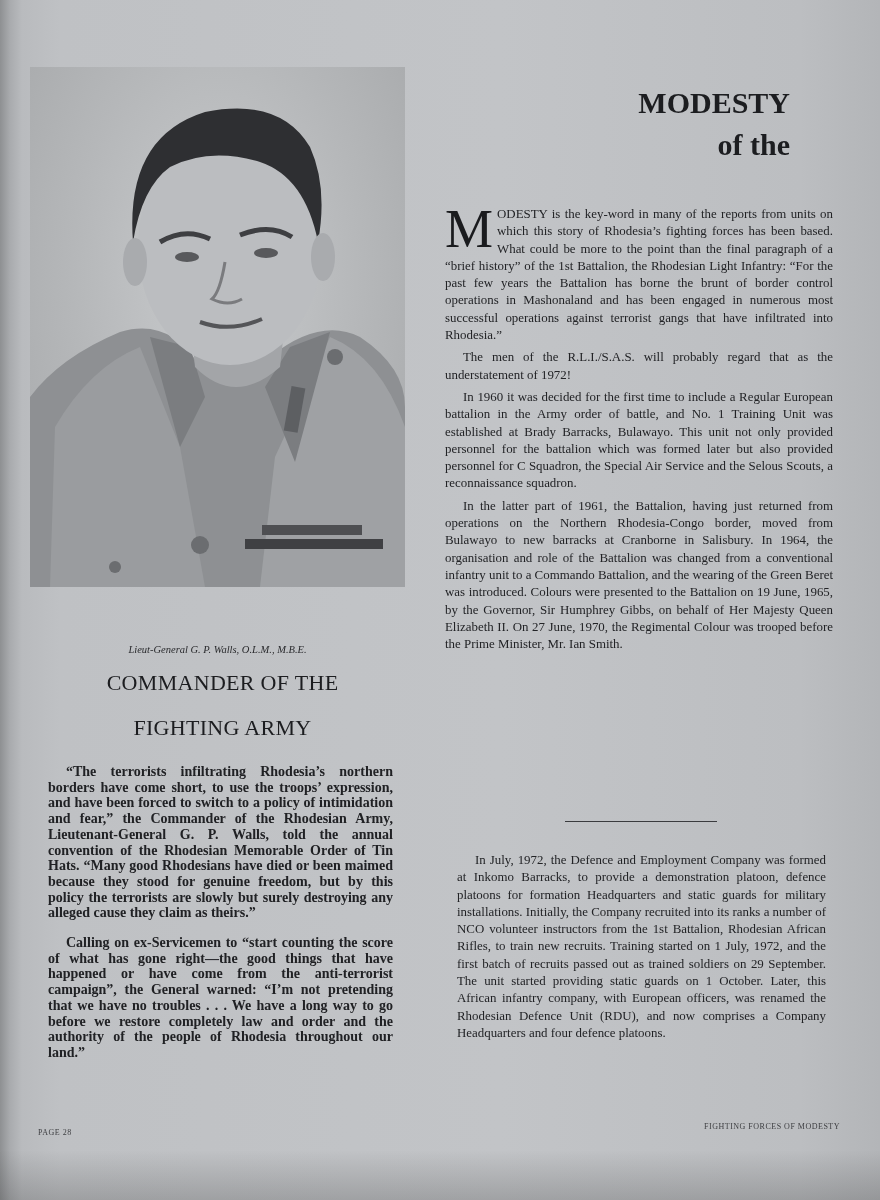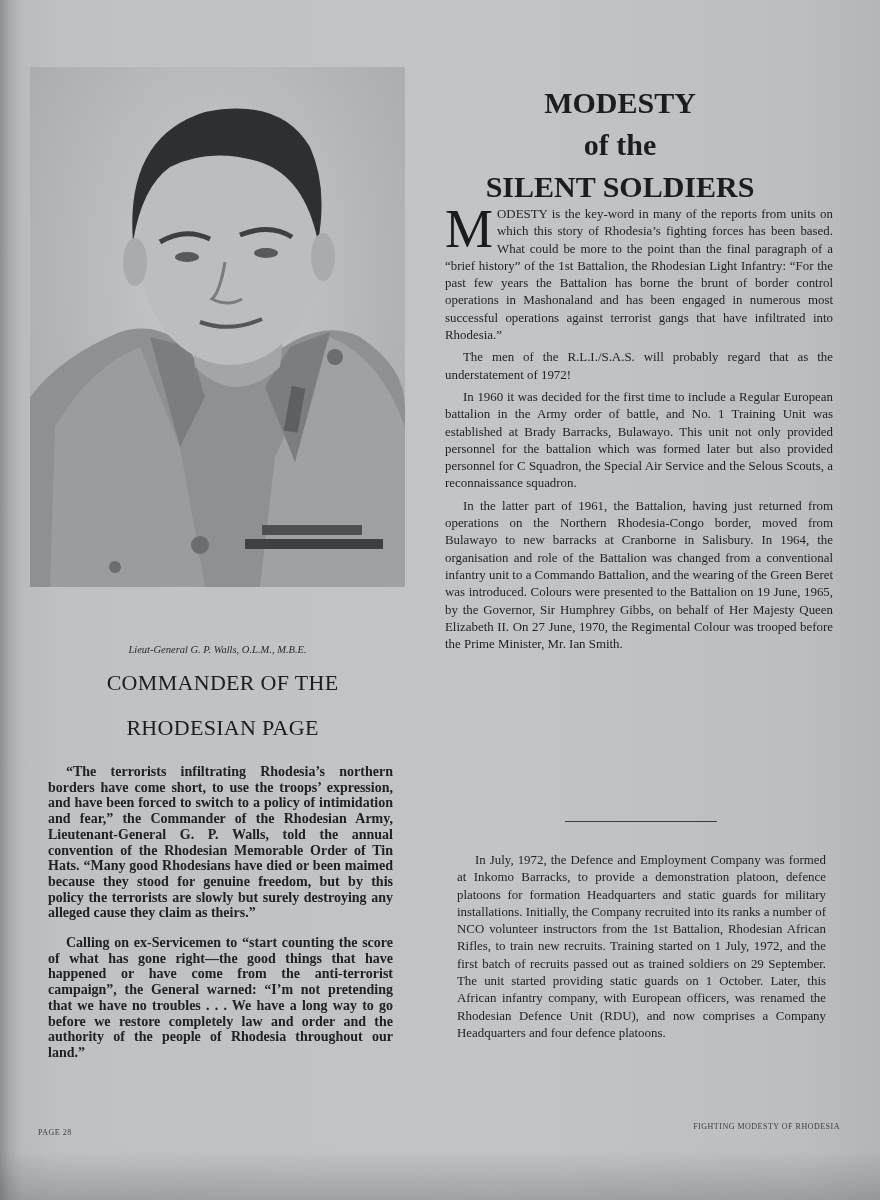--- a/index.html
+++ b/index.html
@@ -29,21 +29,21 @@
     font-size:22px; line-height:45px; letter-spacing:0.3px; color:#1c1d20;
     font-weight:normal;
   }
   .left-body {
     position:absolute; left:48px; top:764px; width:345px;
     font-weight:bold; font-size:14px; line-height:15.7px; text-align:justify;
     color:#202124;
   }
   .left-body p { margin:0 0 14px 0; text-indent:18px; }
   .right-title {
-    position:absolute; left:450px; top:62px; width:340px; text-align:center;
+    position:absolute; left:450px; top:62px; width:340px; text-align:right;
     font-size:30px; line-height:42px; color:#1c1d20;
   }
   .right-body {
     position:absolute; left:445px; top:206px; width:388px;
     font-size:12.9px; line-height:17.3px; text-align:justify; color:#222326;
   }
   .right-body p { margin:0 0 5px 0; text-indent:18px; }
   .right-body p.first { text-indent:0; }
   .dropcap {
     float:left; font-size:54px; line-height:42px; margin:2px 4px 0 0; color:#1a1b1e;
@@ -102,44 +102,43 @@
       <circle cx="170" cy="478" r="9" fill="#6b6d70"></circle>
       <circle cx="305" cy="290" r="8" fill="#6b6d70"></circle>
       <circle cx="85" cy="500" r="6" fill="#6b6d70"></circle>
     </svg>
   </div>
 
   <div class="caption">Lieut-General G. P. Walls, O.L.M., M.B.E.</div>
 
   <h2 class="left-title">
     <span>COMMANDER OF THE</span><br>
-    <span>RHODESIAN PAGE</span>
+    <span>FIGHTING ARMY</span>
   </h2>
 
   <div class="left-body">
     <p>“The terrorists infiltrating Rhodesia’s northern borders have come short, to use the troops’ expression, and have been forced to switch to a policy of intimidation and fear,” the Commander of the Rhodesian Army, Lieutenant-General G. P. Walls, told the annual convention of the Rhodesian Memorable Order of Tin Hats. “Many good Rhodesians have died or been maimed because they stood for genuine freedom, but by this policy the terrorists are slowly but surely destroying any alleged cause they claim as theirs.”</p>
     <p>Calling on ex-Servicemen to “start counting the score of what has gone right—the good things that have happened or have come from the anti-terrorist campaign”, the General warned: “I’m not pretending that we have no troubles . . . We have a long way to go before we restore completely law and order and the authority of the people of Rhodesia throughout our land.”</p>
   </div>
 
   <h1 class="right-title">
     <span>MODESTY</span><br>
     <span>of the</span><br>
-    <span>SILENT SOLDIERS</span>
   </h1>
 
   <div class="right-body">
     <p class="first"><span class="dropcap">M</span><span>ODESTY is the key-word in many of the reports from units on which this story of Rhodesia’s fighting forces has been based. What could be more to the point than the final paragraph of a “brief history” of the 1st Battalion, the Rhodesian Light Infantry: “For the past few years the Battalion has borne the brunt of border control operations in Mashonaland and has been engaged in numerous most successful operations against terrorist gangs that have infiltrated into Rhodesia.”</span></p>
     <p>The men of the R.L.I./S.A.S. will probably regard that as the understatement of 1972!</p>
     <p>In 1960 it was decided for the first time to include a Regular European battalion in the Army order of battle, and No. 1 Training Unit was established at Brady Barracks, Bulawayo. This unit not only provided personnel for the battalion which was formed later but also provided personnel for C Squadron, the Special Air Service and the Selous Scouts, a reconnaissance squadron.</p>
     <p>In the latter part of 1961, the Battalion, having just returned from operations on the Northern Rhodesia-Congo border, moved from Bulawayo to new barracks at Cranborne in Salisbury. In 1964, the organisation and role of the Battalion was changed from a conventional infantry unit to a Commando Battalion, and the wearing of the Green Beret was introduced. Colours were presented to the Battalion on 19 June, 1965, by the Governor, Sir Humphrey Gibbs, on behalf of Her Majesty Queen Elizabeth II. On 27 June, 1970, the Regimental Colour was trooped before the Prime Minister, Mr. Ian Smith.</p>
   </div>
 
   <div class="separator"></div>
 
   <div class="right-body2">
     <p>In July, 1972, the Defence and Employment Company was formed at Inkomo Barracks, to provide a demonstration platoon, defence platoons for formation Headquarters and static guards for military installations. Initially, the Company recruited into its ranks a number of NCO volunteer instructors from the 1st Battalion, Rhodesian African Rifles, to train new recruits. Training started on 1 July, 1972, and the first batch of recruits passed out as trained soldiers on 29 September. The unit started providing static guards on 1 October. Later, this African infantry company, with European officers, was renamed the Rhodesian Defence Unit (RDU), and now comprises a Company Headquarters and four defence platoons.</p>
   </div>
 
   <div class="footer-left">PAGE 28</div>
-  <div class="footer-right">FIGHTING MODESTY OF RHODESIA</div>
+  <div class="footer-right">FIGHTING FORCES OF MODESTY</div>
 
   <div class="page-shade"></div>
 </div>
 
 </body></html>

